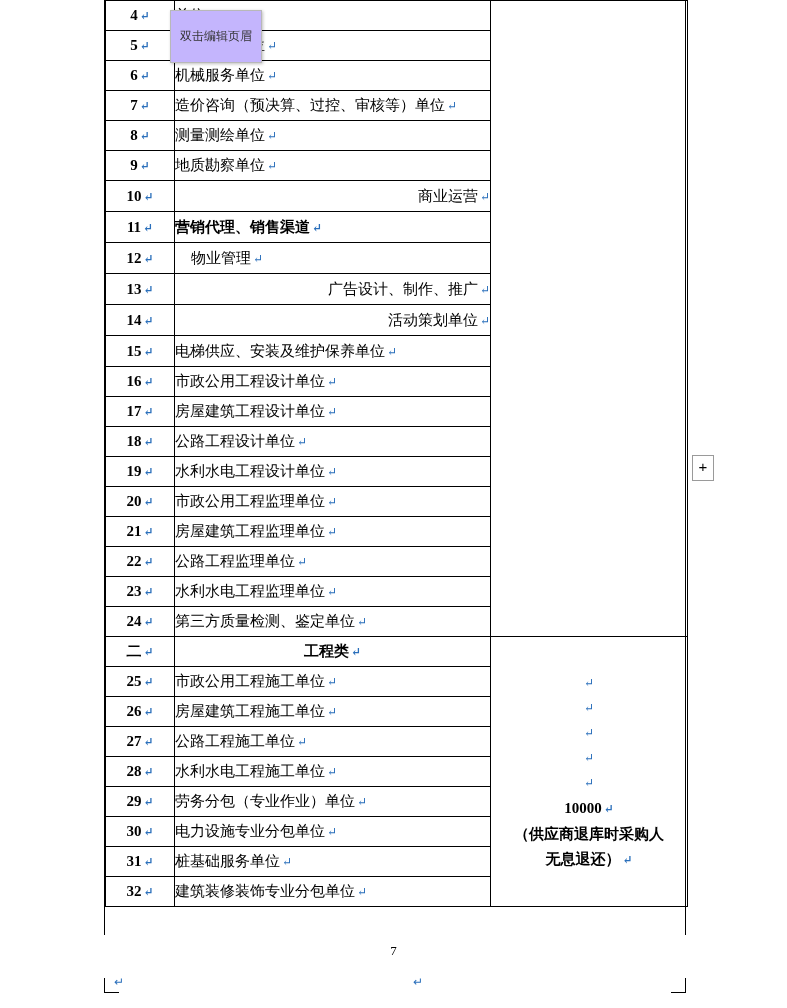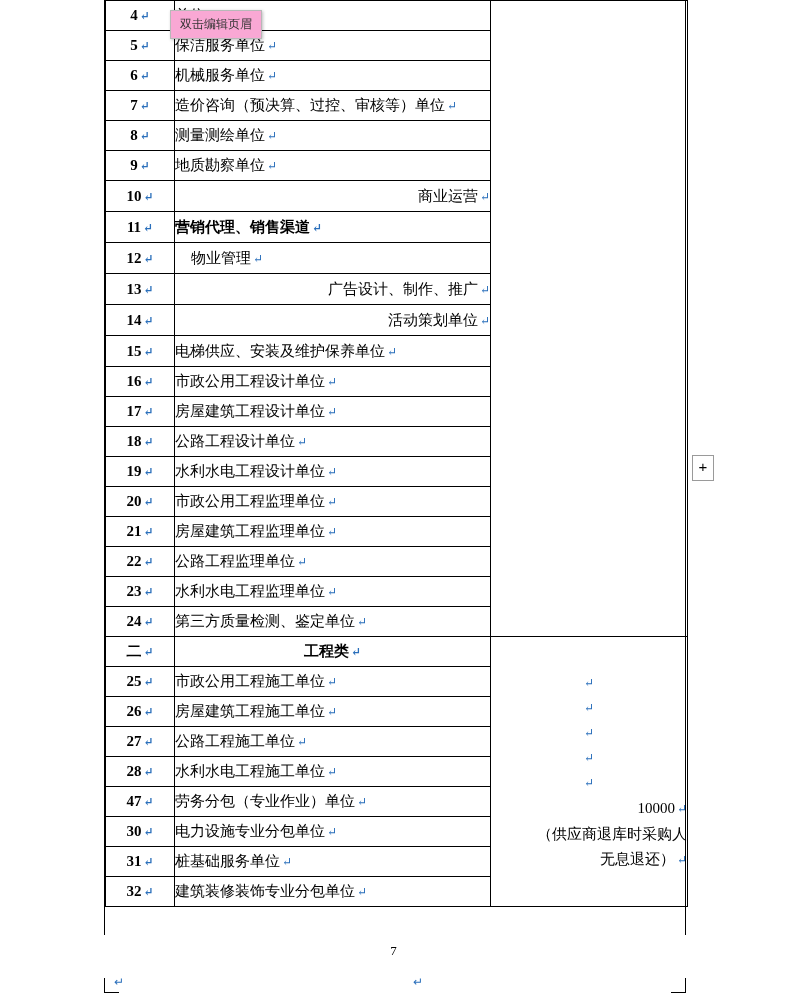--- a/index.html
+++ b/index.html
@@ -81,40 +81,40 @@
     font-weight: bold;
   }
   .pilcrow {
     color: #2a6fbb;
     font-size: 12px;
     vertical-align: baseline;
     margin-left: 2px;
   }
   .amount-inner {
     line-height: 25px;
-    text-align: right;
-    font-weight: normal;
+    text-align: center;
+    font-weight: bold;
   }
   .amount-spacer {
     line-height: 25px;
     text-align: center;
     color: #2a6fbb;
     font-size: 12px;
   }
   
   .header-hint {
     position: absolute;
     left: 170px;
     top: 10px;
-    background: #f9a8d4;
+    background: #c4b5fd;
     border: 1px solid #b8b8b8;
     box-shadow: 1px 1px 3px rgba(0,0,0,0.25);
     font-size: 12px;
     color: #333333;
-    padding: 5px 9px;
+    padding: 17px 9px;
     font-family: "Liberation Sans", sans-serif;
     white-space: nowrap;
     z-index: 30;
   }
   
   .plus-button {
     position: absolute;
     left: 692px;
     top: 455px;
     width: 20px;
@@ -284,21 +284,21 @@
         </tr>
         <tr>
           <td class="col-no"><span>27</span><span class="pilcrow">↵</span></td>
           <td class="col-name"><span>公路工程施工单位</span><span class="pilcrow">↵</span></td>
         </tr>
         <tr>
           <td class="col-no"><span>28</span><span class="pilcrow">↵</span></td>
           <td class="col-name"><span>水利水电工程施工单位</span><span class="pilcrow">↵</span></td>
         </tr>
         <tr>
-          <td class="col-no"><span>47</span><span class="pilcrow">↵</span></td>
+          <td class="col-no"><span>29</span><span class="pilcrow">↵</span></td>
           <td class="col-name"><span>劳务分包（专业作业）单位</span><span class="pilcrow">↵</span></td>
         </tr>
         <tr>
           <td class="col-no"><span>30</span><span class="pilcrow">↵</span></td>
           <td class="col-name"><span>电力设施专业分包单位</span><span class="pilcrow">↵</span></td>
         </tr>
         <tr>
           <td class="col-no"><span>31</span><span class="pilcrow">↵</span></td>
           <td class="col-name"><span>桩基础服务单位</span><span class="pilcrow">↵</span></td>
         </tr>

